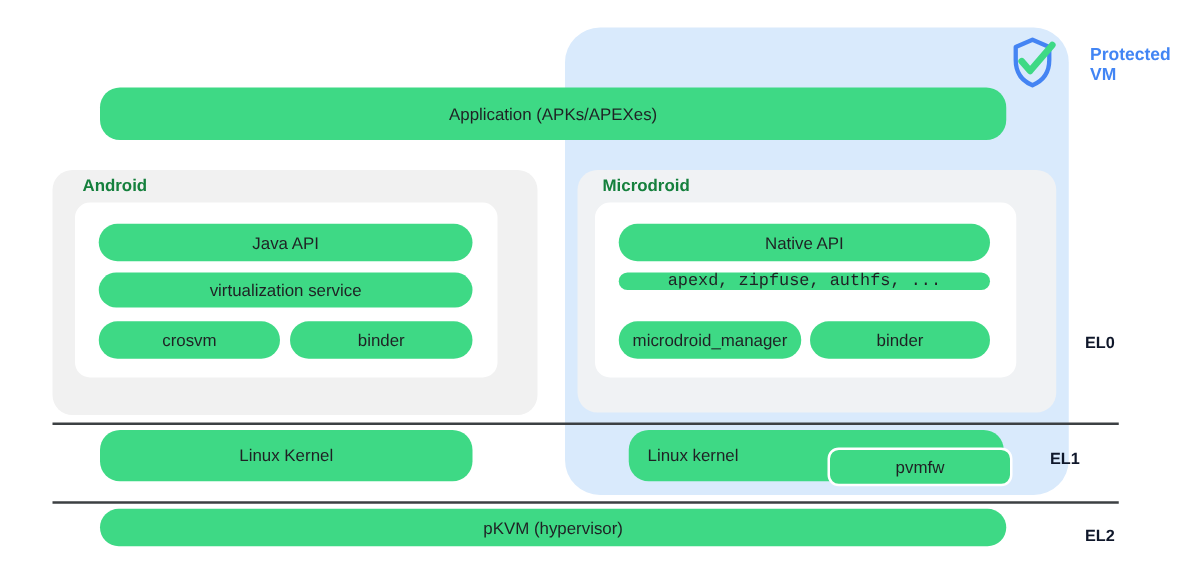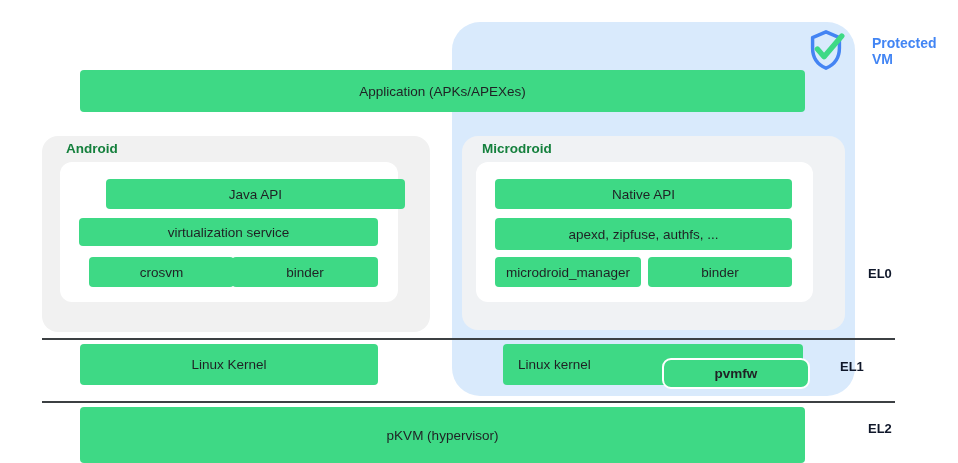--- a/index.html
+++ b/index.html
@@ -22,60 +22,60 @@
   .shield{left:803px;top:26px;width:46px;height:48px;z-index:4;}
   .pvm-label{
     left:872px;top:35px;width:80px;
     color:var(--blue_accent,#4285f4);
     font-weight:bold;font-size:14px;line-height:16px;
     white-space:pre-line;z-index:4;
   }
   
   .gbar{
     background:var(--green,#3ed985);
-    border-radius:4px;
+    border-radius:16px;
     display:flex;align-items:center;justify-content:center;
     font-size:13.5px;color:#1f2124;
     z-index:2;
     box-sizing:border-box;
   }
   .app-bar{left:80px;top:70px;width:725px;height:42px;}
   
   .os-box{border-radius:16px;z-index:1;}
   .android-box{left:42px;top:136px;width:388px;height:196px;background:var(--gray_box,#f1f1f1);}
   .microdroid-box{left:462px;top:136px;width:383px;height:194px;background:var(--gray_box2,#f0f2f4);}
   .os-title{font-weight:bold;font-size:13.5px;z-index:2;color:#15803d;}
   .android-title{left:66px;top:141px;}
   .microdroid-title{left:482px;top:141px;}
   .white-box{background:#ffffff;border-radius:12px;z-index:1;}
   .android-white{left:60px;top:162px;width:338px;height:140px;}
   .microdroid-white{left:476px;top:162px;width:337px;height:140px;}
   
-  .a-bar1{left:79px;top:179px;width:299px;height:30px;margin-left:27px;}
+  .a-bar1{left:79px;top:179px;width:299px;height:30px;}
   .a-bar2{left:79px;top:218px;width:299px;height:28px;}
-  .a-bar3{left:79px;top:257px;width:145px;height:30px;margin-left:10px;}
+  .a-bar3{left:79px;top:257px;width:145px;height:30px;}
   .a-bar4{left:232px;top:257px;width:146px;height:30px;}
   
   .m-bar1{left:495px;top:179px;width:297px;height:30px;}
-  .m-bar2{left:495px;top:218px;width:297px;height:32px;}
+  .m-bar2{left:495px;top:218px;width:297px;height:14px;font-family:Liberation Mono, monospace;}
   .m-bar3{left:495px;top:257px;width:146px;height:30px;}
   .m-bar4{left:648px;top:257px;width:144px;height:30px;}
   
   .divider{height:1.5px;background:var(--line,#3c4043);z-index:3;}
   .divider-1{left:42px;top:338px;width:853px;}
   .divider-2{left:42px;top:401px;width:853px;}
   
   .linux-host{left:80px;top:344px;width:298px;height:41px;}
   .linux-guest{left:503px;top:344px;width:300px;height:41px;justify-content:flex-start;padding-left:15px;}
   .pvmfw-bar{
     left:662px;top:358px;width:148px;height:31px;
-    border:2px solid #ffffff;border-radius:9px;z-index:3;font-weight:bold;
+    border:2px solid #ffffff;border-radius:9px;z-index:3;
   }
   
-  .pkvm-bar{left:80px;top:407px;width:725px;height:56px;}
+  .pkvm-bar{left:80px;top:407px;width:725px;height:30px;}
   
   .el-label{font-weight:bold;font-size:13px;color:#0f172a;z-index:4;}
   .el0{left:868px;top:266px;}
   .el1{left:840px;top:359px;}
   .el2{left:868px;top:421px;}
 </style>
 </head>
 <body>
 
 <div class="canvas">

